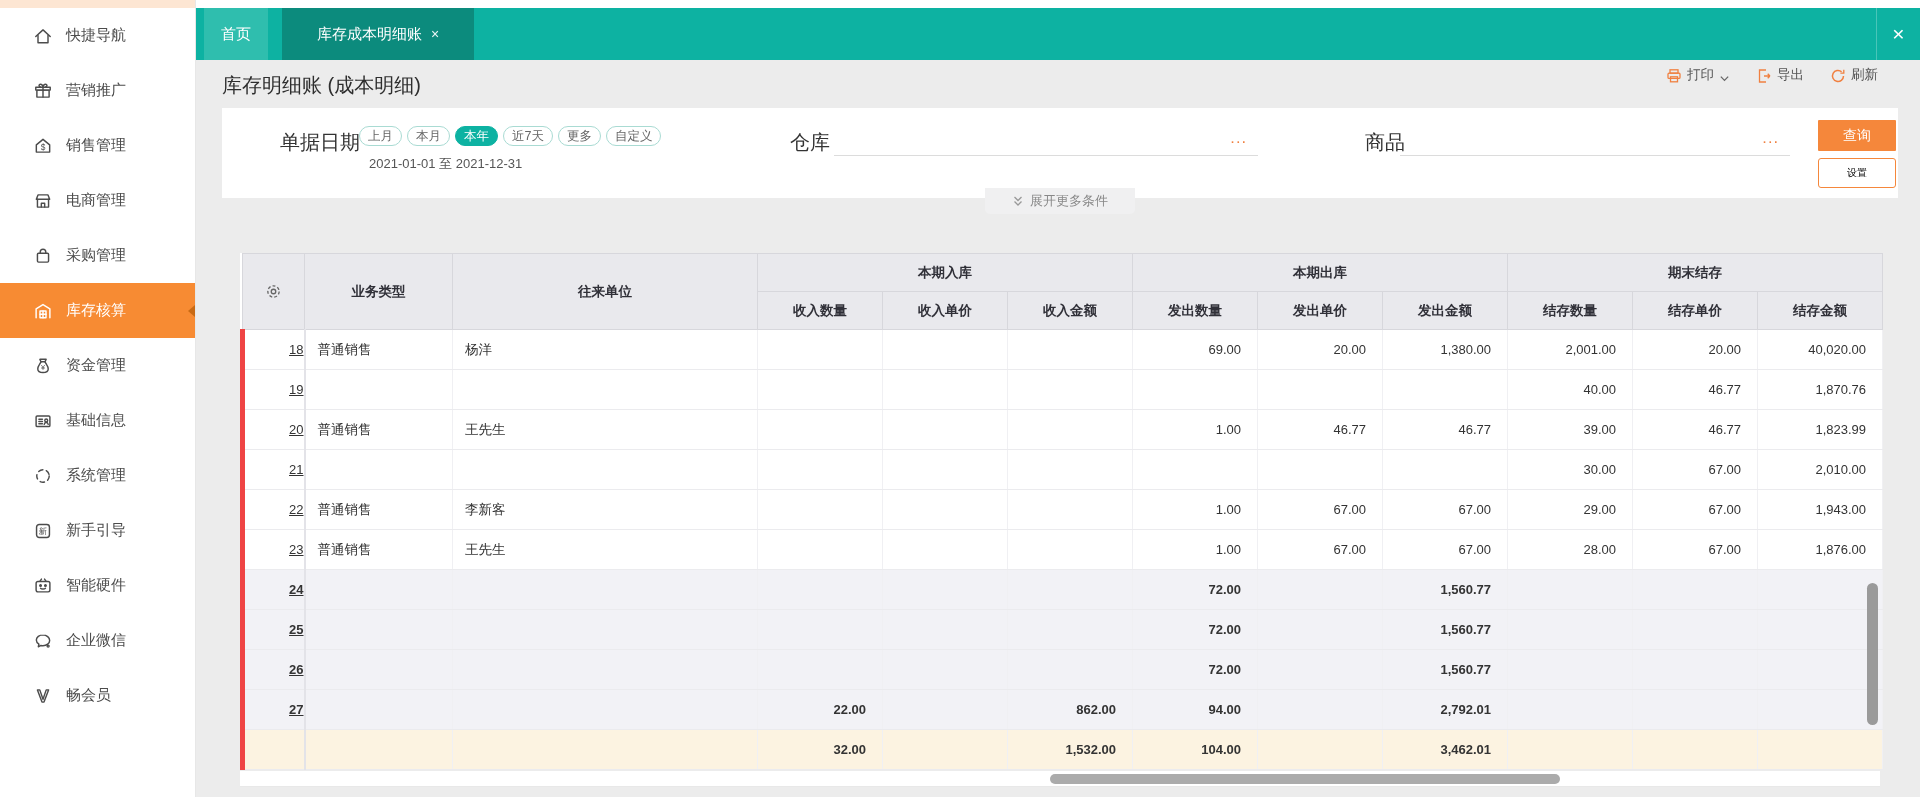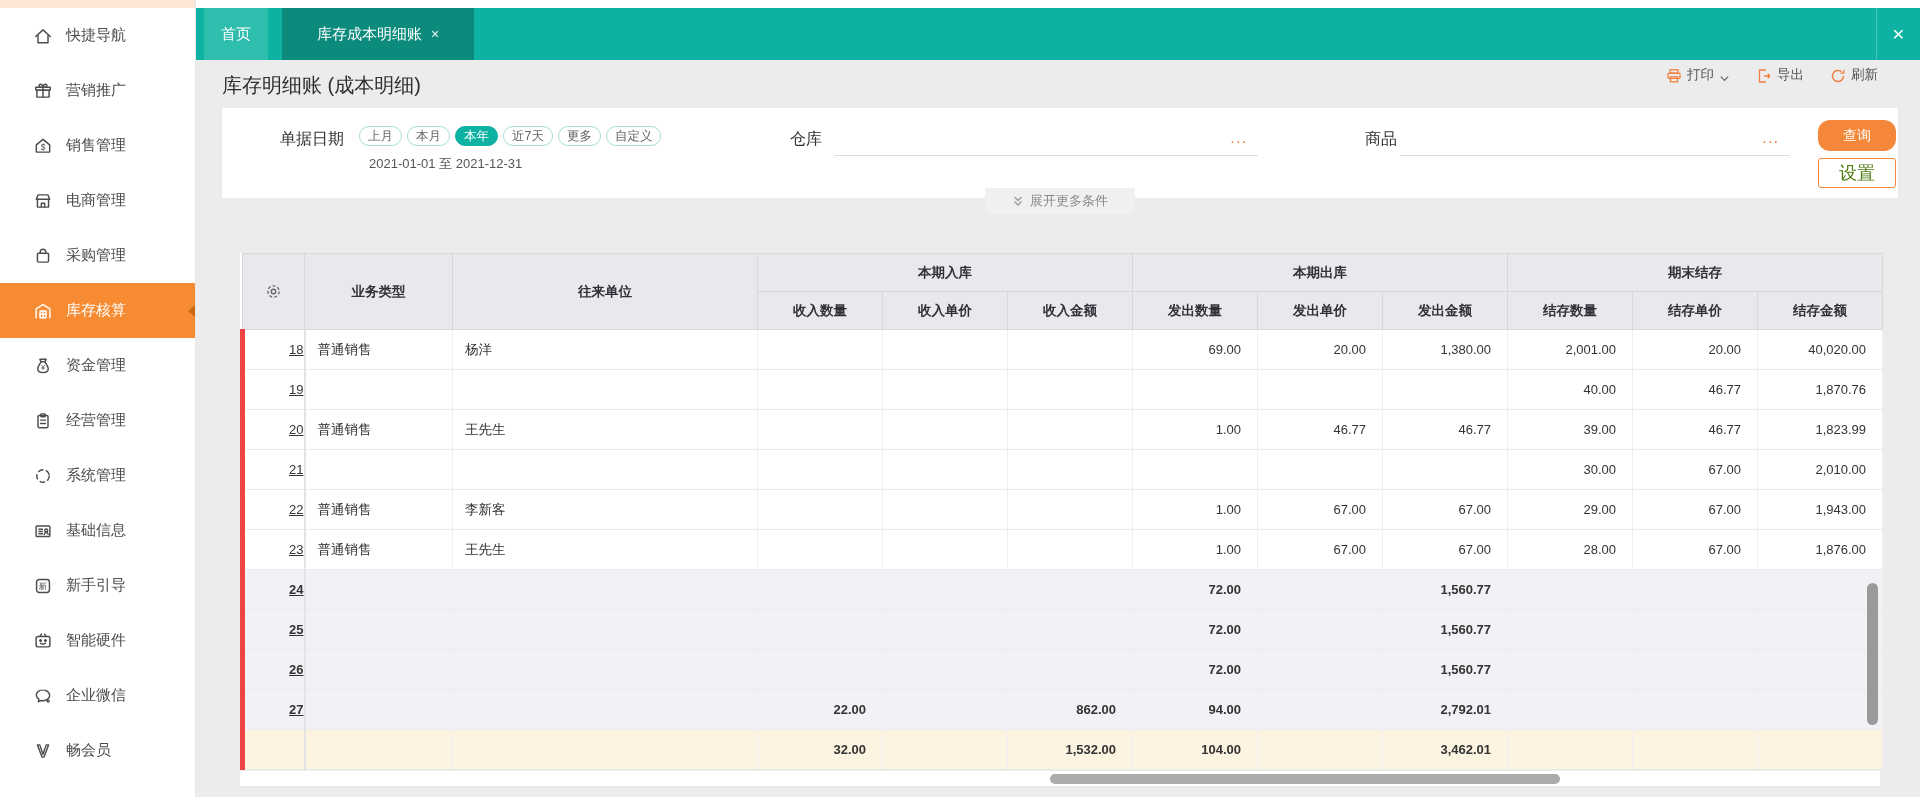--- a/index.html
+++ b/index.html
@@ -34,38 +34,38 @@
 
   
   .page-title { position:absolute; left:222px; top:72px; font-size:20px; font-weight:400; color:#2e2e2e; }
   .toolbar { position:absolute; top:66px; right:42px; display:flex; align-items:center; gap:26px; }
   .tool { display:flex; align-items:flex-end; gap:5px; font-size:13.5px; color:#555; cursor:pointer; }
   .tool svg { width:16px; height:16px; }
   .chev svg { width:11px; height:11px; }
 
   
   .filter-card { position:absolute; left:222px; top:108px; width:1676px; height:90px; background:#fff; }
-  .lab { position:absolute; top:21px; font-size:16px; color:#333; }
+  .lab { position:absolute; top:21px; font-size:20px; color:#333; }
   .lab-date { left:58px; }
   .pills { position:absolute; left:137px; top:18px; display:flex; gap:5px; }
   .pill { height:20px; line-height:18px; padding:0 8px; border:1px solid #a9dbd3; border-radius:10px;
     font-size:12.5px; color:#666; background:#fff; cursor:pointer; white-space:nowrap; }
   .pill.active { background:#0db2a2; border-color:#0db2a2; color:#fff; }
   .daterange { position:absolute; left:147px; top:47px; font-size:13px; color:#555; }
   .lab-wh { left:568px; }
   .lab-sp { left:1143px; }
   .uline { position:absolute; top:8px; height:40px; border-bottom:1px solid #dcdcdc; cursor:text; }
   .uline-wh { left:612px; width:424px; }
   .uline-sp { left:1178px; width:390px; }
   .dots { position:absolute; right:10px; top:20px; color:#f08040; font-size:11px;
     letter-spacing:2px; font-weight:bold; cursor:pointer; }
   .btn-search { position:absolute; left:1596px; top:12px; width:78px; height:31px;
-    background:#f5873b; color:#fff; border:none; border-radius:12px; font-size:14px; cursor:pointer; }
+    background:#f5873b; color:#fff; border:none; border-radius:1px; font-size:14px; cursor:pointer; }
   .btn-settings { position:absolute; left:1596px; top:50px; width:78px; height:30px;
-    background:#fff; color:#4d7c0f; border:1px solid #f5873b; border-radius:3px; font-size:18px; cursor:pointer; }
+    background:#fff; color:#000000; border:1px solid #f5873b; border-radius:3px; font-size:10px; cursor:pointer; }
   .expander { position:absolute; left:763px; top:80px; width:150px; height:26px;
     background:#f0f0f1; color:#888; font-size:13px; display:flex; align-items:center;
     justify-content:center; gap:6px; border-radius:0 0 5px 5px; cursor:pointer; z-index:2; }
   .expander svg { width:12px; height:12px; }
 
   
   .table-wrap { position:absolute; left:240px; top:253px; width:1640px; background:#fff; }
   table { width:1640px; table-layout:fixed; border-collapse:collapse; }
   thead th { height:38px; background:#e9e9ed; border:1px solid #d7d7dc;
     font-size:13.5px; font-weight:bold; color:#303038; text-align:center; }
@@ -154,45 +154,35 @@
             <path d="M7.2 5.2h3.6L12.4 8c.8 1.2 1.3 2.4 1.3 3.6 0 2-2 3.2-4.7 3.2s-4.7-1.2-4.7-3.2c0-1.2.5-2.4 1.3-3.6z"></path>
             <path d="M7.2 5.2 6.2 3h5.6l-1 2.2"></path>
             <text x="9" y="12.8" font-size="6.5" text-anchor="middle" fill="currentColor" stroke="none">¥</text>
           </svg>
         </span>
         <span class="side-label">资金管理</span>
       </div>
       <div class="side-item">
         <span class="side-ico">
           <svg viewBox="0 0 18 18" fill="none" stroke="currentColor" stroke-width="1.3" stroke-linecap="round" stroke-linejoin="round">
-            <rect x="4.5" y="4" width="9" height="11" rx="1"></rect>
-            <rect x="7" y="2.6" width="4" height="2.6" rx="0.6"></rect>
-            <path d="M6.8 8.2h4.4M6.8 11.2h4.4"></path>
-          </svg>
-        </span>
-        <span class="side-label">经营管理</span>
-      </div>
-      <div class="side-item">
-        <span class="side-ico">
-          <svg viewBox="0 0 18 18" fill="none" stroke="currentColor" stroke-width="1.3" stroke-linecap="round" stroke-linejoin="round">
-            <circle cx="9" cy="9" r="5.6" stroke-dasharray="4 3.2"></circle>
-          </svg>
-        </span>
-        <span class="side-label">系统管理</span>
-      </div>
-      <div class="side-item">
-        <span class="side-ico">
-          <svg viewBox="0 0 18 18" fill="none" stroke="currentColor" stroke-width="1.3" stroke-linecap="round" stroke-linejoin="round">
             <rect x="2.8" y="4.5" width="12.4" height="9.5" rx="1"></rect>
             <path d="M5.3 7.4h3.2M5.3 9.4h3.2M5.3 11.4h3.2"></path>
             <circle cx="11.9" cy="8.5" r="1.3"></circle>
             <path d="M10.1 12c.3-1.1 1-1.7 1.8-1.7s1.5.6 1.8 1.7"></path>
           </svg>
         </span>
         <span class="side-label">基础信息</span>
+      </div>
+      <div class="side-item">
+        <span class="side-ico">
+          <svg viewBox="0 0 18 18" fill="none" stroke="currentColor" stroke-width="1.3" stroke-linecap="round" stroke-linejoin="round">
+            <circle cx="9" cy="9" r="5.6" stroke-dasharray="4 3.2"></circle>
+          </svg>
+        </span>
+        <span class="side-label">系统管理</span>
       </div>
       <div class="side-item">
         <span class="side-ico">
           <svg viewBox="0 0 18 18" fill="none" stroke="currentColor" stroke-width="1.3" stroke-linecap="round" stroke-linejoin="round">
             <rect x="3.2" y="3.2" width="11.6" height="11.6" rx="2.4"></rect>
             <text x="9" y="11.8" font-size="7.5" text-anchor="middle" fill="currentColor" stroke="none">新</text>
           </svg>
         </span>
         <span class="side-label">新手引导</span>
       </div>

